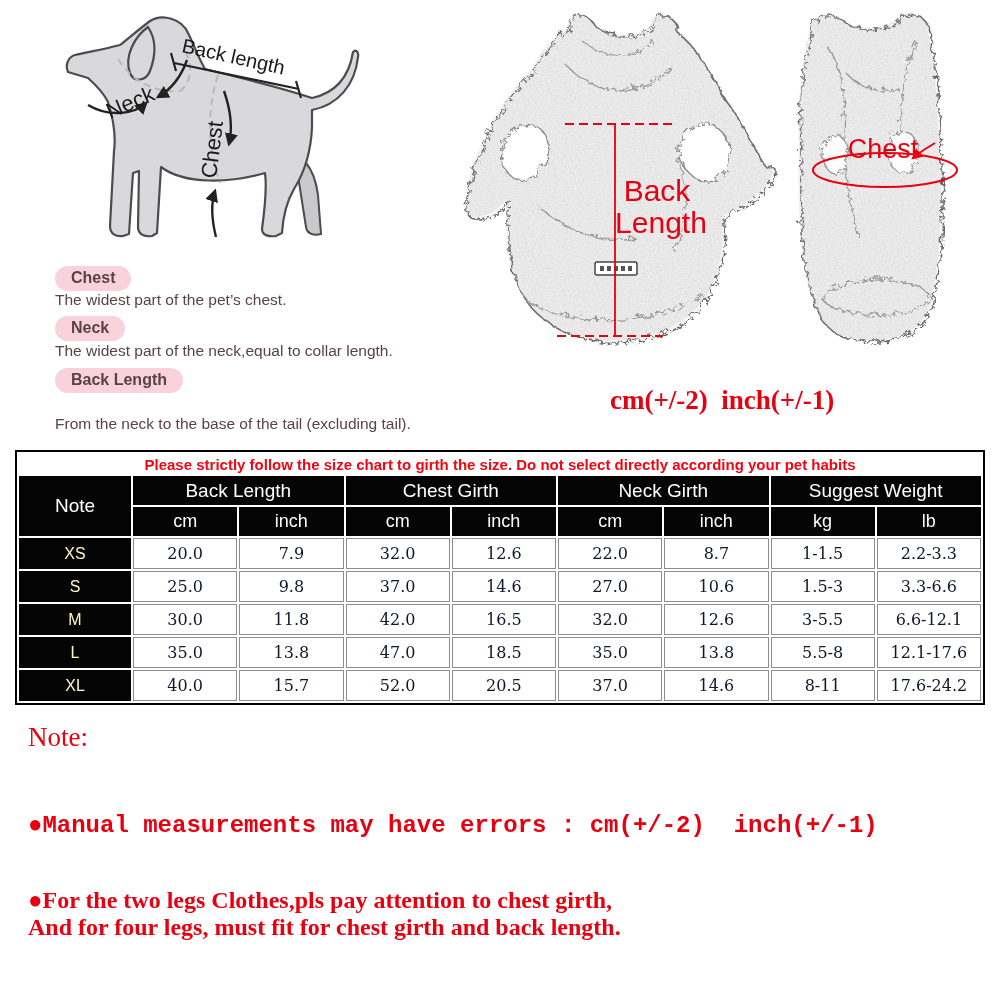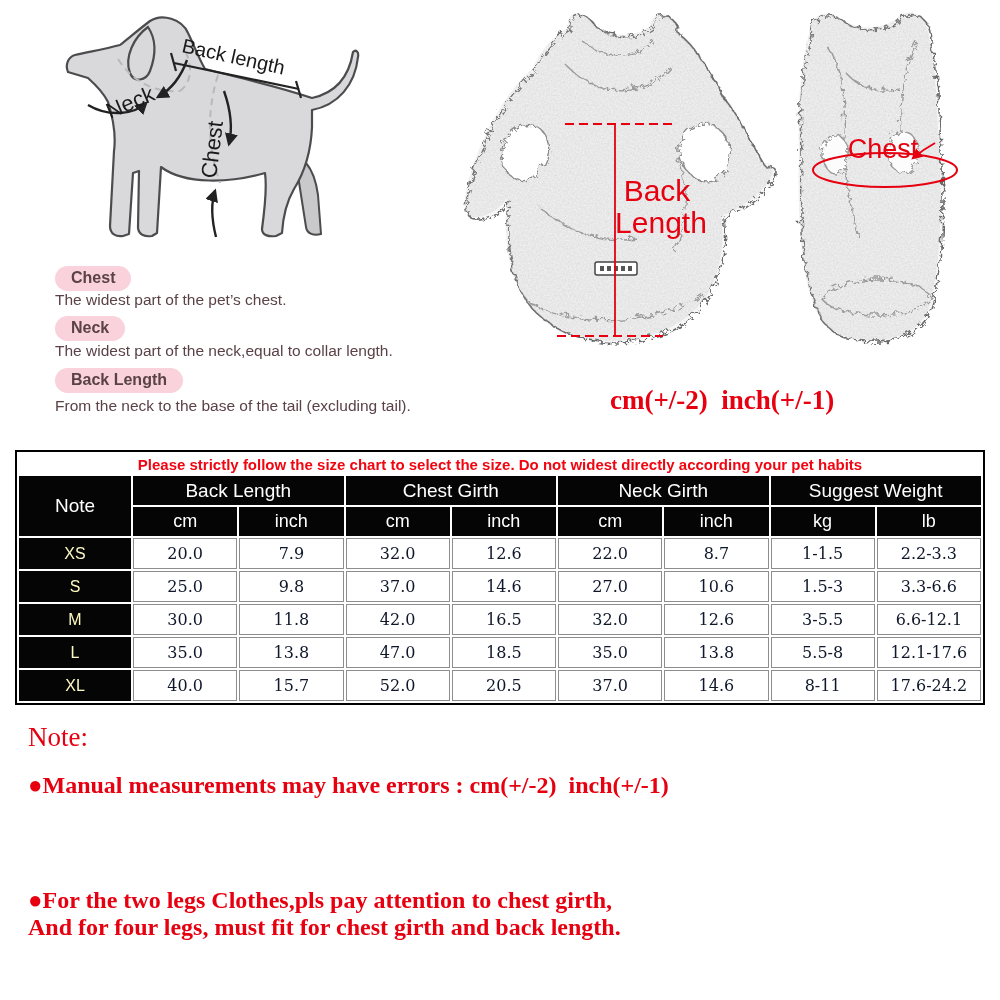--- a/index.html
+++ b/index.html
@@ -84,21 +84,21 @@
   <div class="abs deftext" style="left:55px;top:291px;">The widest part of the pet’s chest.</div>
 
   <div class="abs" style="left:55px;top:316px;">
     <span class="pill">Neck</span>
   </div>
   <div class="abs deftext" style="left:55px;top:342px;">The widest part of the neck,equal to collar length.</div>
 
   <div class="abs" style="left:55px;top:368px;">
     <span class="pill">Back Length</span>
   </div>
-  <div class="abs deftext" style="left:55px;top:397px;">From the neck to the base of the tail (excluding tail).</div>
+  <div class="abs deftext" style="left:55px;top:415px;">From the neck to the base of the tail (excluding tail).</div>
 
   <svg class="abs" style="left:445px;top:0;" width="550" height="355" viewBox="0 0 550 355">
     <defs>
       <marker id="rah" viewBox="0 0 10 10" refX="8" refY="5" markerWidth="5.5" markerHeight="5.5" orient="auto-start-reverse">
         <path d="M0,0 L10,5 L0,10 z" fill="#e60010"></path>
       </marker>
       <filter id="furF" x="-15%" y="-15%" width="130%" height="130%">
         <feTurbulence type="turbulence" baseFrequency="0.11" numOctaves="2" seed="5" result="t"></feTurbulence>
         <feDisplacementMap in="SourceGraphic" in2="t" scale="9"></feDisplacementMap>
       </filter>
@@ -174,21 +174,21 @@
         <col>
         <col>
         <col>
         <col>
         <col>
         <col>
         <col>
     </colgroup>
     <tbody>
       <tr>
-        <td class="instruction" colspan="9">Please strictly follow the size chart to select the size. Do not widest directly according your pet habits</td>
+        <td class="instruction" colspan="9">Please strictly follow the size chart to girth the size. Do not select directly according your pet habits</td>
       </tr>
       <tr>
         <td class="hcell" rowspan="2">Note</td>
         <td class="hcell" colspan="2">Back Length</td>
         <td class="hcell" colspan="2">Chest Girth</td>
         <td class="hcell" colspan="2">Neck Girth</td>
         <td class="hcell" colspan="2">Suggest Weight</td>
       </tr>
       <tr>
         <td class="hcell unit">cm</td>
@@ -252,17 +252,17 @@
         <td class="dcell">20.5</td>
         <td class="dcell">37.0</td>
         <td class="dcell">14.6</td>
         <td class="dcell">8-11</td>
         <td class="dcell">17.6-24.2</td>
       </tr>
     </tbody>
   </table>
 
   <div class="abs note-head" style="left:28px;top:722px;">Note:</div>
-  <div class="abs note-item" style="left:28px;top:772px;">●Manual measurements may have errors : cm(+/-2)  inch(+/-1)</div>
+  <div class="abs note-item" style="left:28px;top:812px;font-family:Liberation Mono, monospace;">●Manual measurements may have errors : cm(+/-2)  inch(+/-1)</div>
   <div class="abs note-item" style="left:28px;top:887px;">●For the two legs Clothes,pls pay attention to chest girth,</div>
   <div class="abs note-item" style="left:28px;top:914px;">And for four legs, must fit for chest girth and back length.</div>
 
 </div>
 
 </body></html>

